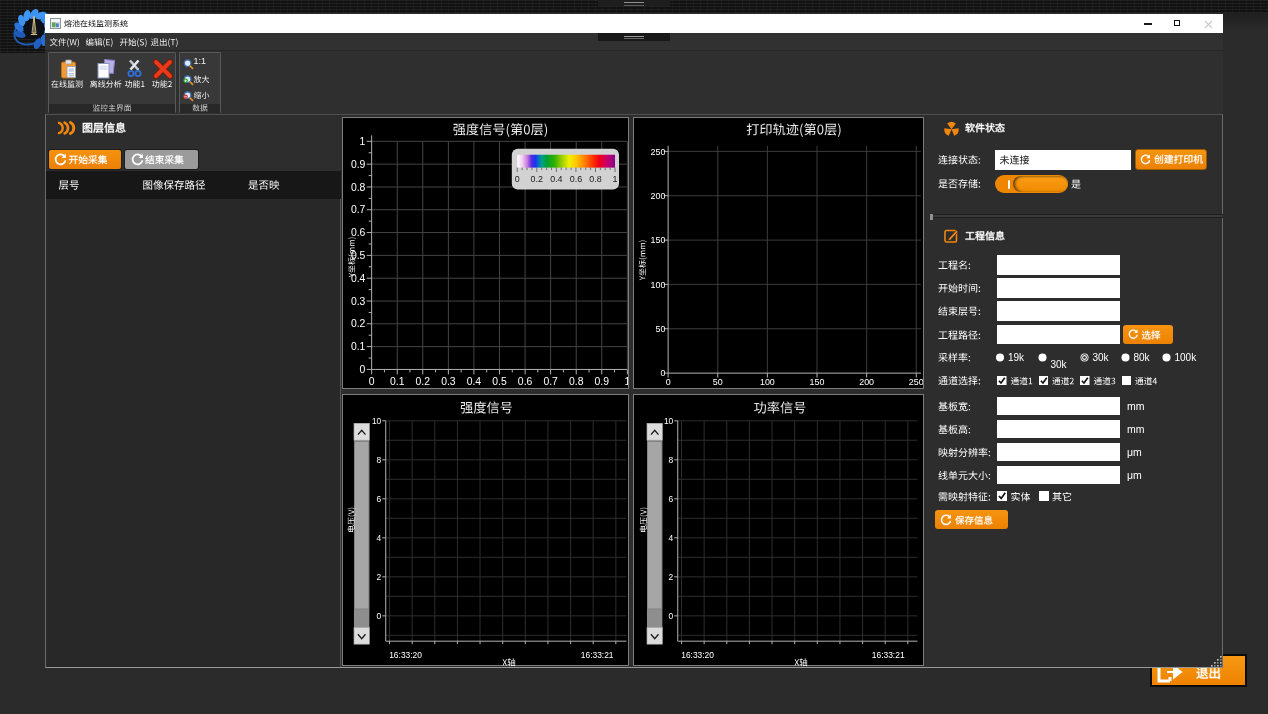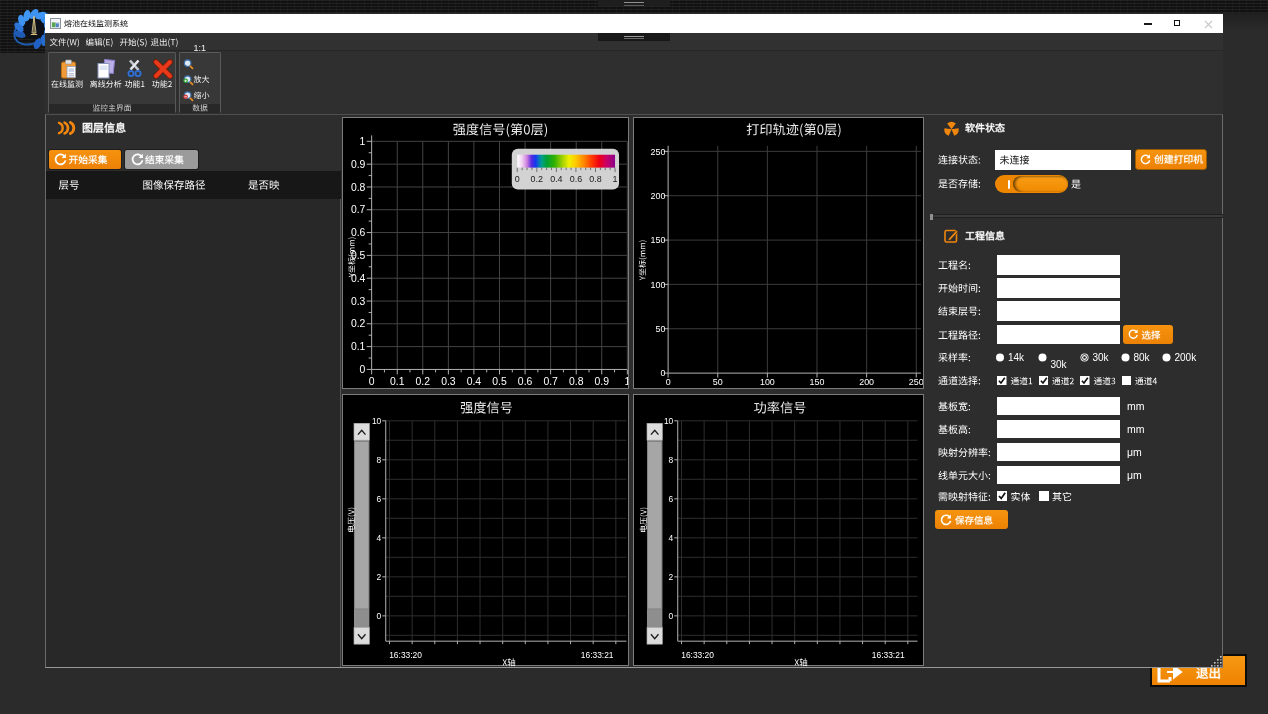--- a/index.html
+++ b/index.html
@@ -91,21 +91,21 @@
       <path d="M7 6.8 L10 9.8" stroke="#e88a1e" stroke-width="1.7"></path>
       <circle cx="2.6" cy="5.8" r="2.3" fill="#27a327"></circle>
       <path d="M1.4 5.8 H3.8 M2.6 4.6 V7" stroke="#fff" stroke-width=".8"></path>
     </svg>
     <svg style="position:absolute;left:183px;top:90.5px" width="11" height="11" viewBox="0 0 11 11">
       <circle cx="4.6" cy="4.2" r="3.3" fill="#dce8f5" stroke="#3a6ea8" stroke-width="1.2"></circle>
       <path d="M7 6.8 L10 9.8" stroke="#e88a1e" stroke-width="1.7"></path>
       <circle cx="2.6" cy="5.8" r="2.3" fill="#d23a3a"></circle>
       <path d="M1.4 5.8 H3.8" stroke="#fff" stroke-width=".8"></path>
     </svg>
-    <div style="position:absolute;left:193.5px;top:43px;font:9px/10.3px 'Liberation Sans',sans-serif;color:#f0f0f0;white-space:pre;">1:1</div>
+    <div style="position:absolute;left:193.5px;top:56px;font:9px/10.3px 'Liberation Sans',sans-serif;color:#f0f0f0;white-space:pre;">1:1</div>
     <div style="position:absolute;left:45px;top:114px;width:1178px;height:554px;background:#2d2d2d;border:1px solid #6b6b6b;border-top:1px solid #4f4f4f;border-bottom:1px solid #989898"></div>
     <svg style="position:absolute;left:57px;top:121px" width="20" height="14" viewBox="0 0 20 14">
       <g fill="none" stroke="#f0860d" stroke-linecap="round">
         <path d="M2 1.8 A5.5 5.5 0 0 1 2 12.2" stroke-width="2.4"></path>
         <path d="M7.6 1.6 A6 6 0 0 1 7.6 12.4" stroke-width="2.6"></path>
         <path d="M13.4 1.4 A6.3 6.3 0 0 1 13.4 12.6" stroke-width="2.8"></path>
       </g>
     </svg>
     <div style="position:absolute;left:49px;top:149.5px;width:72px;height:19px;background:linear-gradient(180deg,#f6920f,#ec8005);border-radius:2px;box-shadow:0 0 0 1px #1d1d1d"></div>
     <svg style="position:absolute;left:54px;top:152.5px" width="13" height="13" viewBox="0 0 12 12">
@@ -270,25 +270,25 @@
     </svg>
     <svg style="position:absolute;left:994px;top:351px" width="220" height="13" viewBox="0 0 220 13">
       <circle cx="6" cy="6.5" r="4" fill="#fff"></circle>
       <circle cx="48.5" cy="6.5" r="4" fill="#fff"></circle>
       <circle cx="90.5" cy="6.5" r="4" fill="#fff"></circle>
       <circle cx="90.5" cy="6.5" r="2.9" fill="none" stroke="#333" stroke-width="1"></circle>
       <circle cx="90.5" cy="6.5" r="1.3" fill="#222"></circle>
       <circle cx="131.5" cy="6.5" r="4" fill="#fff"></circle>
       <circle cx="172.5" cy="6.5" r="4" fill="#fff"></circle>
     </svg>
-    <div style="position:absolute;left:1008px;top:352px;font:10px/11.5px 'Liberation Sans',sans-serif;color:#fff;white-space:pre;">14k</div>
+    <div style="position:absolute;left:1008px;top:352px;font:10px/11.5px 'Liberation Sans',sans-serif;color:#fff;white-space:pre;">19k</div>
     <div style="position:absolute;left:1050.5px;top:352px;font:10px/11.5px 'Liberation Sans',sans-serif;color:#fff;white-space:pre;margin-top:7px;">30k</div>
     <div style="position:absolute;left:1092.5px;top:352px;font:10px/11.5px 'Liberation Sans',sans-serif;color:#fff;white-space:pre;">30k</div>
     <div style="position:absolute;left:1133.5px;top:352px;font:10px/11.5px 'Liberation Sans',sans-serif;color:#fff;white-space:pre;">80k</div>
-    <div style="position:absolute;left:1174.5px;top:352px;font:10px/11.5px 'Liberation Sans',sans-serif;color:#fff;white-space:pre;">200k</div>
+    <div style="position:absolute;left:1174.5px;top:352px;font:10px/11.5px 'Liberation Sans',sans-serif;color:#fff;white-space:pre;">100k</div>
     <svg style="position:absolute;left:997px;top:375.5px" width="9.5" height="9.5" viewBox="0 0 10 10">
       <rect x="0" y="0" width="10" height="10" fill="#fff"></rect>
       <path d="M2 5 L4.2 7.4 L8.2 1.8" fill="none" stroke="#111" stroke-width="1.7"></path>
     </svg>
     <svg style="position:absolute;left:1038.5px;top:375.5px" width="9.5" height="9.5" viewBox="0 0 10 10">
       <rect x="0" y="0" width="10" height="10" fill="#fff"></rect>
       <path d="M2 5 L4.2 7.4 L8.2 1.8" fill="none" stroke="#111" stroke-width="1.7"></path>
     </svg>
     <svg style="position:absolute;left:1080px;top:375.5px" width="9.5" height="9.5" viewBox="0 0 10 10">
       <rect x="0" y="0" width="10" height="10" fill="#fff"></rect>

